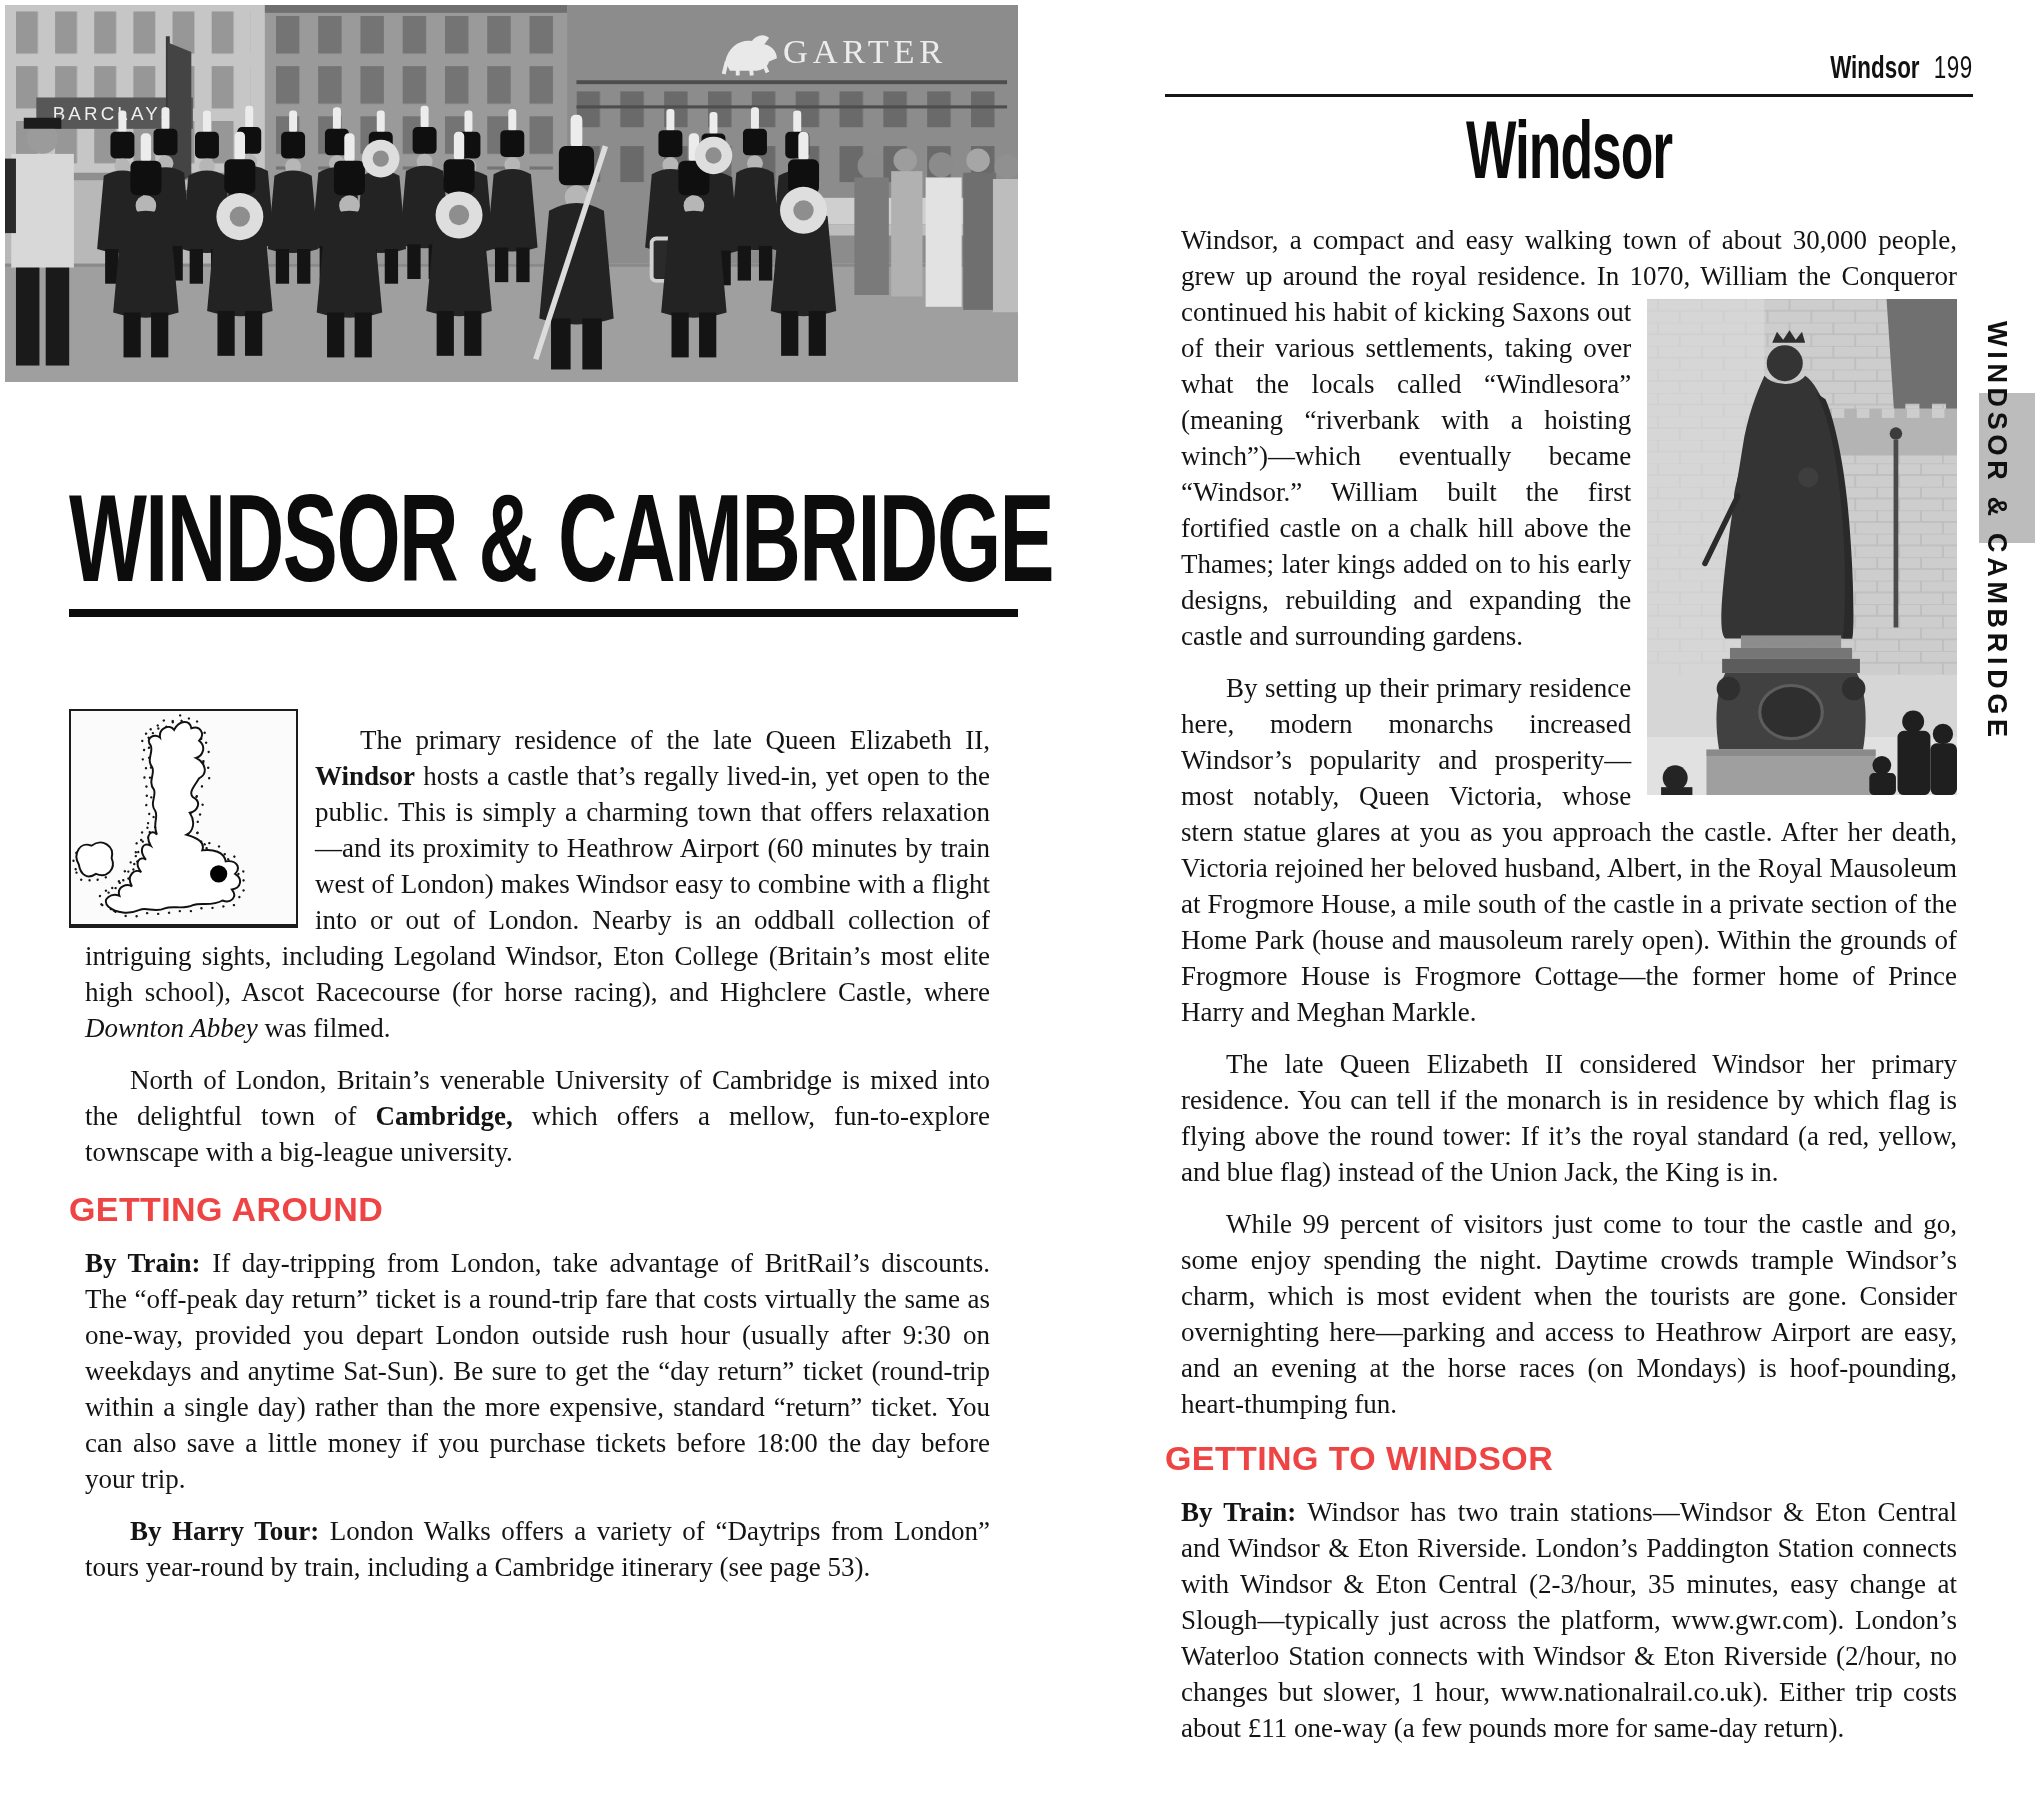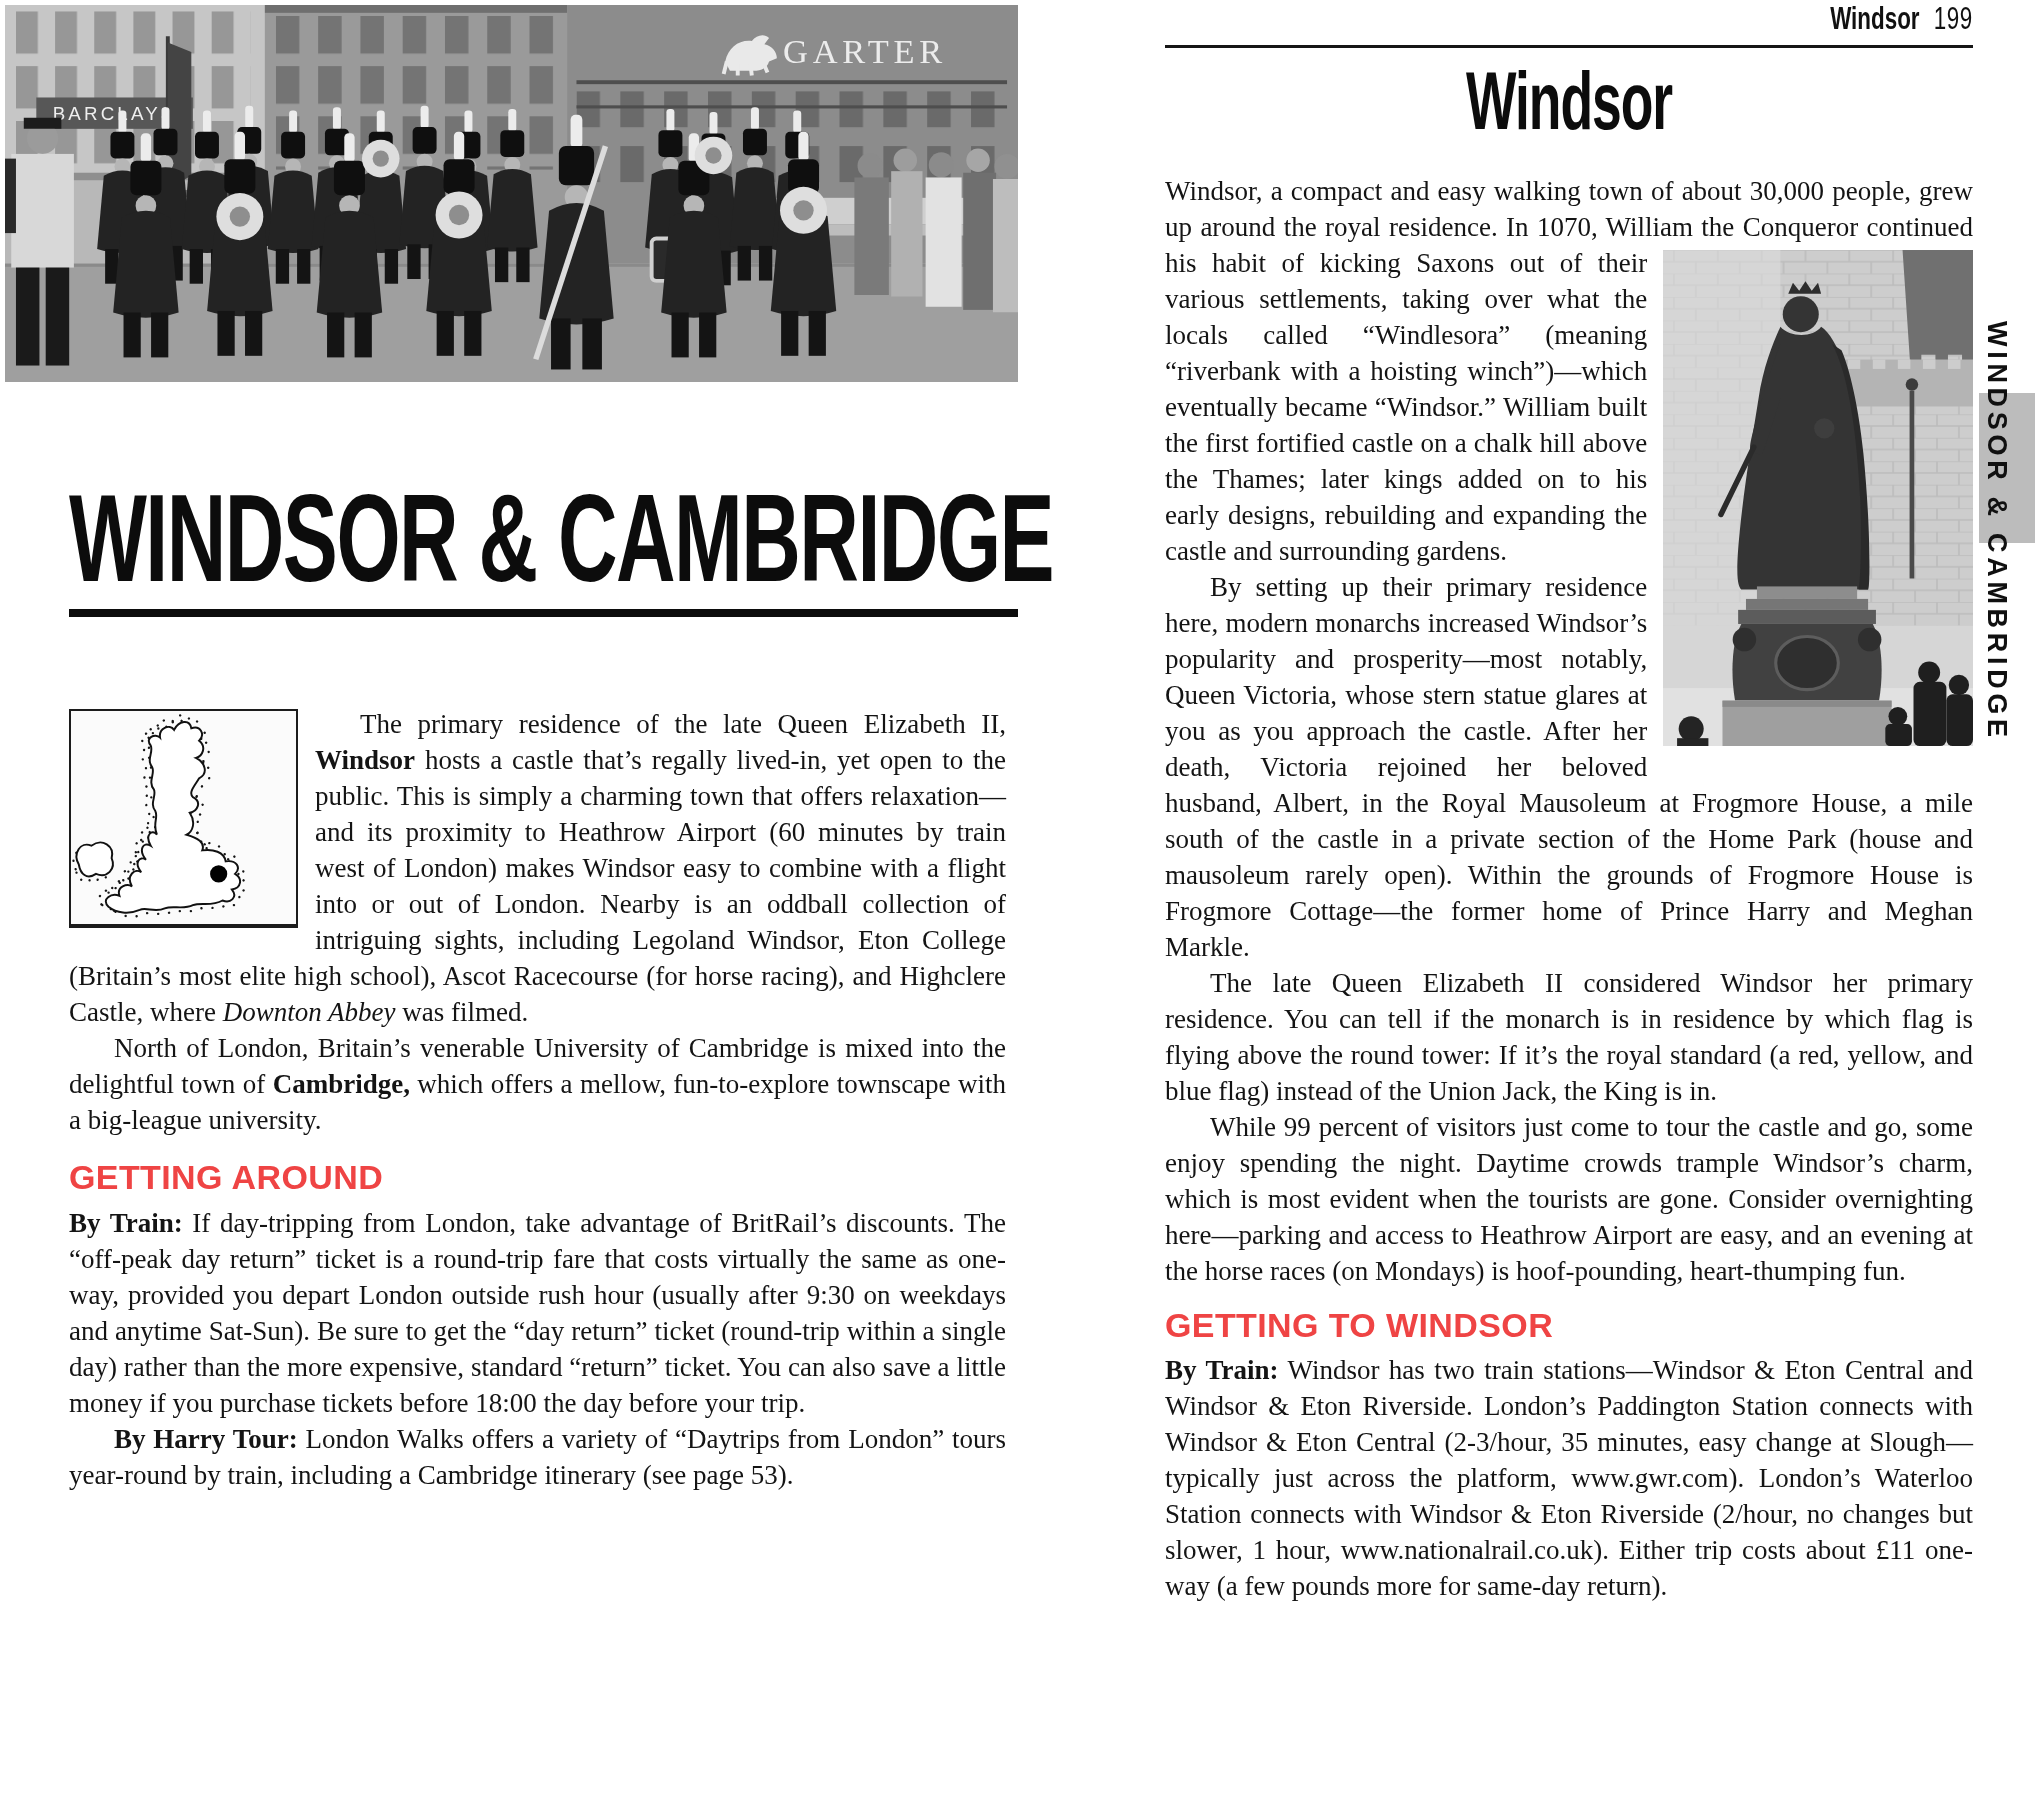--- a/index.html
+++ b/index.html
@@ -10,36 +10,36 @@
   
   .band-photo{position:absolute;left:4.7px;top:4.7px;width:1013px;height:377px;}
   .band-photo svg{display:block;width:100%;height:100%;}
   .chapter-title{position:absolute;left:69px;top:475px;width:949px;height:127px;line-height:125px;white-space:nowrap;}
   .chapter-title span{
     display:inline-block;font-family:"Liberation Sans",sans-serif;font-weight:700;
     font-size:125px;letter-spacing:-2.3px;transform:scaleX(0.66);transform-origin:0 50%;color:#0c0c0c;
   }
   .title-rule{position:absolute;left:69px;top:609px;width:949px;height:7.8px;background:#0c0c0c;}
   .left-flow{position:absolute;left:69px;top:706px;width:937px;}
-  .body-p{margin:0;font-size:27px;line-height:36px;text-align:justify;font-family:Liberation Serif, serif;}
+  .body-p{margin:16px;font-size:27px;line-height:36px;text-align:justify;font-family:Liberation Serif, serif;}
   .indent{text-indent:45px;}
   .seg-b{font-weight:bold;}
   .seg-i{font-style:italic;}
   .map-box{
     float:left;width:225px;height:213px;border:2.3px solid #1c1c1c;border-bottom-width:4.7px;
     margin:3.1px 17px 9.4px 0;background:#fbfbfb;
   }
   .map-box svg{display:block;width:100%;height:100%;}
   .h-sans{
     font-family:"Liberation Sans",sans-serif;font-weight:700;font-size:34px;line-height:39px;
     letter-spacing:0.4px;margin:20.4px 0 7.8px 0;color:#ef4444;text-align:left;text-indent:0;
   }
   
   .right-col{position:absolute;left:1165px;top:0;width:808px;}
-  .running-header{text-align:right;white-space:nowrap;}
+  .running-header{padding-top:49px;text-align:right;white-space:nowrap;}
   .rh-inner{display:inline-block;transform:scaleX(0.7);transform-origin:100% 50%;
     font-family:"Liberation Sans",sans-serif;font-size:32px;color:#111;}
   .rh-section{font-weight:700;}
   .rh-page{font-weight:400;margin-left:20.4px;letter-spacing:0.8px;}
   .header-rule{margin-top:7.8px;height:3.1px;background:#161616;}
   .page-title-wrap{text-align:center;margin-top:9.4px;height:88px;line-height:88px;white-space:nowrap;}
   .page-title{display:inline-block;font-family:"Liberation Sans",sans-serif;font-weight:700;
     font-size:81px;letter-spacing:-1.6px;transform:scaleX(0.66);transform-origin:50% 50%;color:#0c0c0c;}
   .right-flow{margin-top:28px;}
   .statue-float{float:right;width:310px;height:496px;margin:4.7px 0 12.5px 15.7px;}

